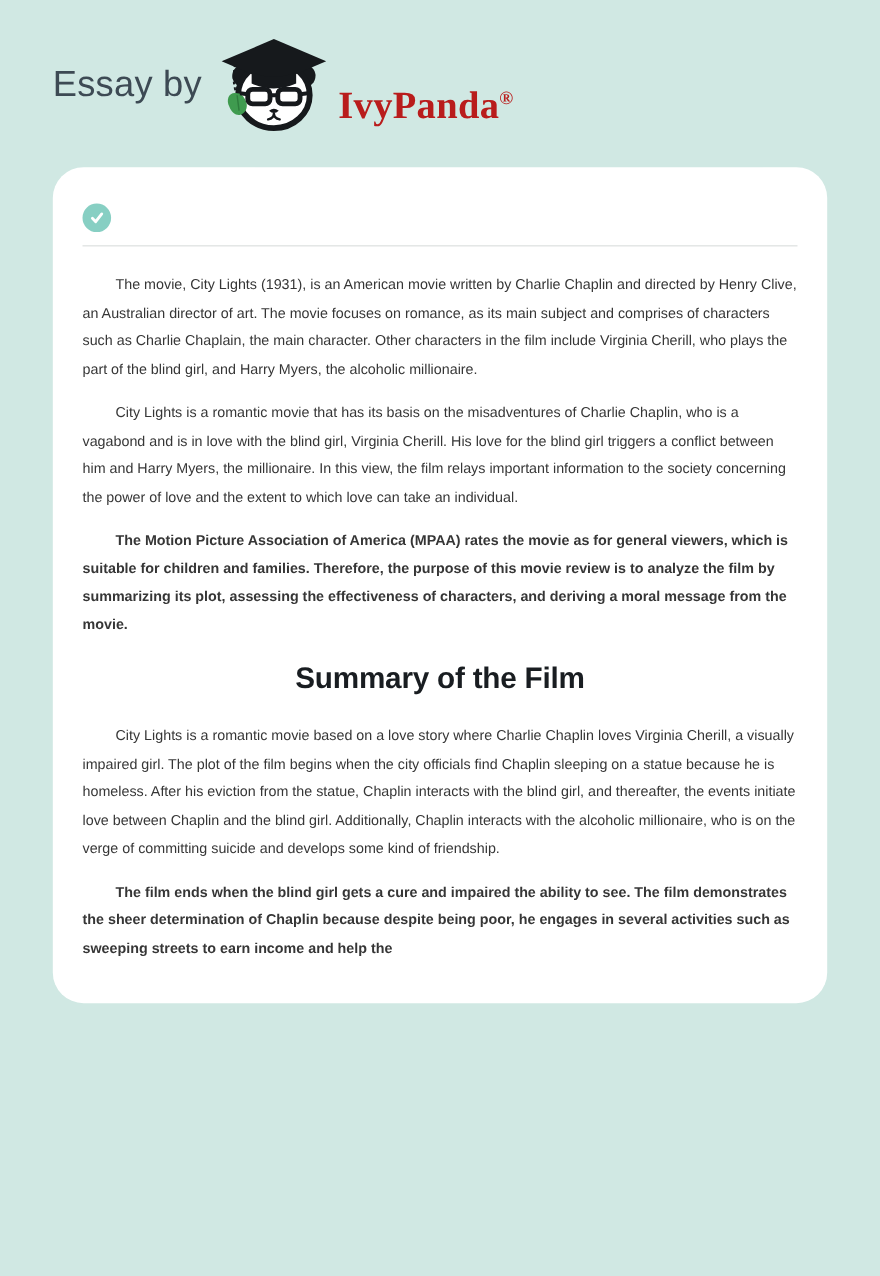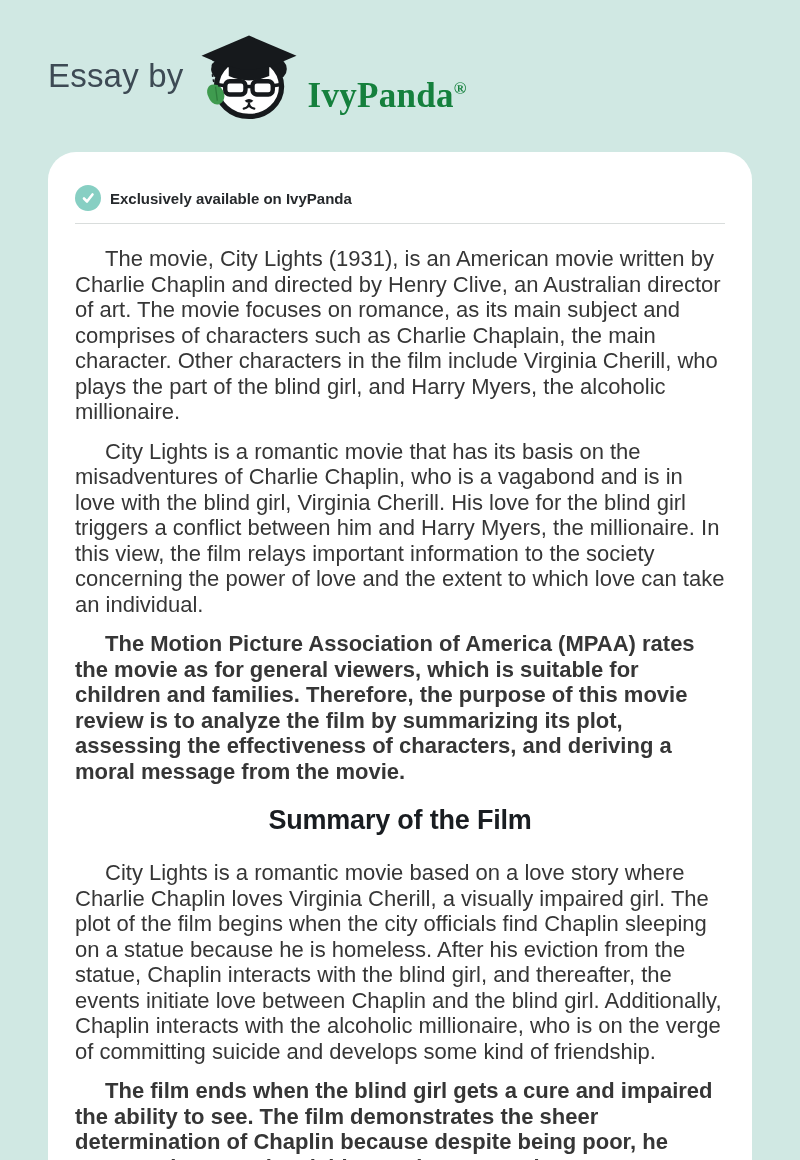--- a/index.html
+++ b/index.html
@@ -30,21 +30,21 @@
     width: 106px;
     height: 88px;
     margin-left: 12px;
     margin-right: 6px;
     display: block;
   }
   .brand {
     font-family: "Liberation Serif", serif;
     font-weight: bold;
     font-size: 35px;
-    color: #15803d;
+    color: #b91c1c;
     letter-spacing: 0.3px;
     margin-top: 40px;
   }
   .brand sup {
     font-size: 17px;
     vertical-align: super;
     line-height: 0;
   }
 
   
@@ -100,21 +100,21 @@
     line-height: 32px;
     font-weight: bold;
     color: #191d21;
     letter-spacing: -0.2px;
   }
   h2.section-heading + p { margin-top: 0; }
   .section + .section h2.section-heading { margin-top: 20px; text-align: center; }
 
   p.body-para {
     margin: 0 0 14px 0;
-    font-size: 22px;
+    font-size: 13px;
     line-height: 25.5px;
     color: #363636;
     text-indent: 30px;
   }
   p.body-para:last-child { margin-bottom: 0; font-weight: bold; }
 </style>
 </head>
 <body>
 
 <div class="header">
@@ -149,21 +149,20 @@
 </div>
 
 <div class="card">
 
   <div class="badge-row">
     <span class="check-circle">
       <svg width="14" height="14" viewBox="0 0 14 14">
         <polyline points="3,7.5 6,10.5 11.5,3.5" fill="none" stroke="#ffffff" stroke-width="2.6" stroke-linecap="round" stroke-linejoin="round"></polyline>
       </svg>
     </span>
-    <span class="badge-label">Exclusively available on IvyPanda</span>
   </div>
 
   <hr class="divider">
 
   <div class="section">
     <p class="body-para">The movie, City Lights (1931), is an American movie written by Charlie Chaplin and directed by Henry Clive, an Australian director of art. The movie focuses on romance, as its main subject and comprises of characters such as Charlie Chaplain, the main character. Other characters in the film include Virginia Cherill, who plays the part of the blind girl, and Harry Myers, the alcoholic millionaire.</p>
     <p class="body-para">City Lights is a romantic movie that has its basis on the misadventures of Charlie Chaplin, who is a vagabond and is in love with the blind girl, Virginia Cherill. His love for the blind girl triggers a conflict between him and Harry Myers, the millionaire. In this view, the film relays important information to the society concerning the power of love and the extent to which love can take an individual.</p>
     <p class="body-para">The Motion Picture Association of America (MPAA) rates the movie as for general viewers, which is suitable for children and families. Therefore, the purpose of this movie review is to analyze the film by summarizing its plot, assessing the effectiveness of characters, and deriving a moral message from the movie.</p>
   </div>
 

